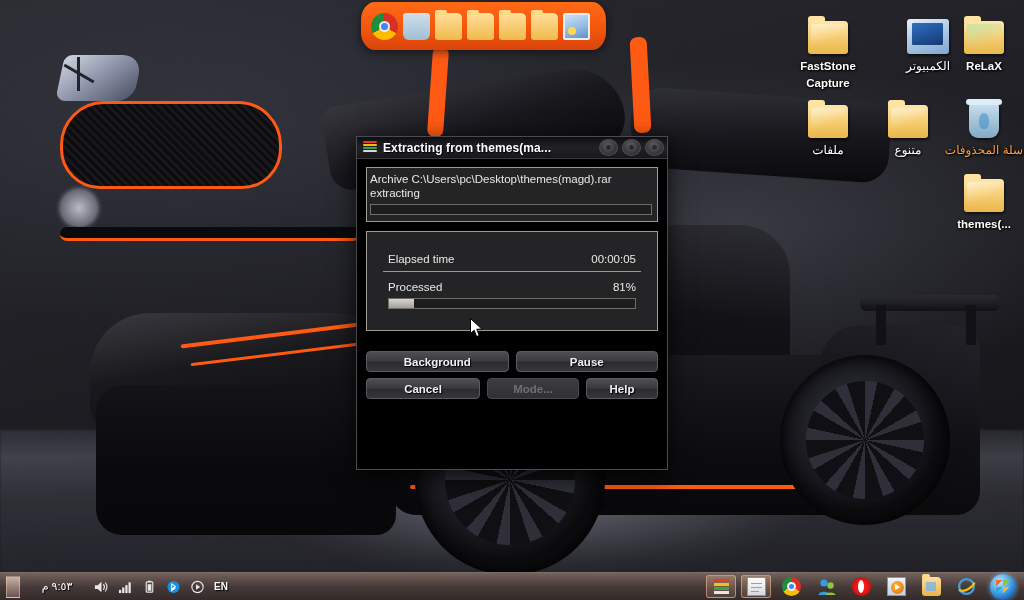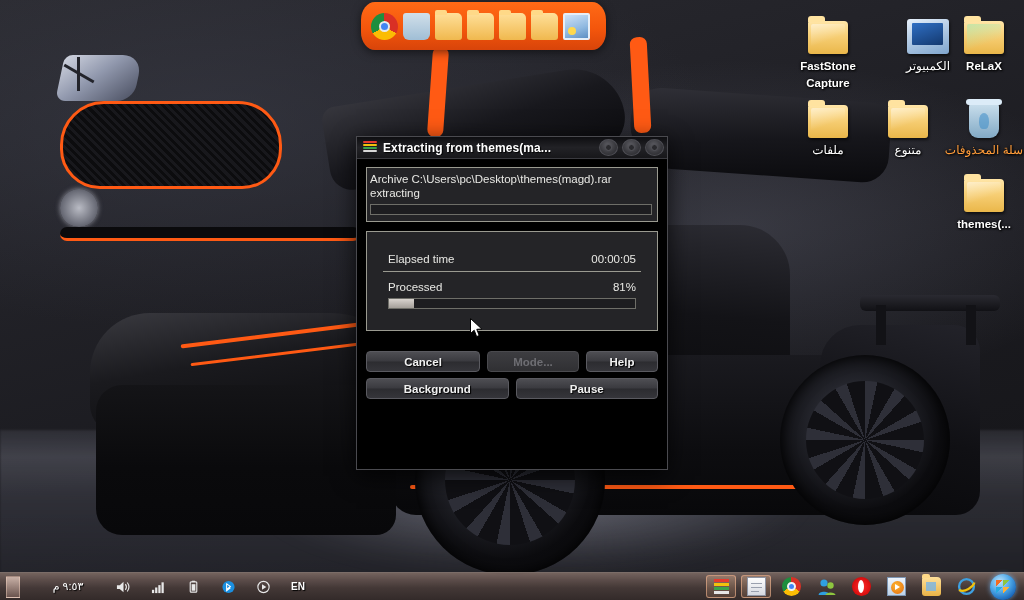--- a/index.html
+++ b/index.html
@@ -191,21 +191,21 @@
   .btn.xs { flex:0 0 72px; }
 
   
   #cursor { position:absolute; left:470px; top:318px; width:14px; height:20px; }
 
   
   #taskbar { position:absolute; left:0; bottom:0; width:1024px; height:28px;
     background:linear-gradient(180deg,rgba(122,104,98,.92) 0%,rgba(96,80,76,.94) 26%,
       rgba(70,58,56,.95) 55%,rgba(52,43,42,.96) 100%);
     border-top:1px solid rgba(210,190,180,.45); display:flex; align-items:center; }
-  #tray { display:flex; align-items:center; gap:20px; padding-left:6px; }
+  #tray { display:flex; align-items:center; gap:9px; padding-left:6px; }
   #clock { color:#fff; font-size:11px; text-shadow:1px 1px 1px #000; white-space:nowrap;
     direction:rtl; min-width:56px; text-align:center; }
   .tray-ico { width:15px; height:14px; position:relative; }
   #tbtasks { margin-left:auto; display:flex; align-items:center; gap:5px; padding-right:4px; }
   .tb-item { width:30px; height:23px; display:flex; align-items:center; justify-content:center;
     border-radius:3px; position:relative; }
   .tb-item.active { background:linear-gradient(180deg,rgba(255,200,160,.30),rgba(200,140,100,.20));
     border:1px solid rgba(255,190,150,.55); }
   .tb-glyph { width:19px; height:19px; position:relative; }
   #startorb { width:34px; height:28px; display:flex; align-items:center; justify-content:center; }
@@ -361,27 +361,27 @@
         <span>81%</span>
       </div>
       <div class="pbar">
         <div class="fill" id="procFill" style="width: 10%;"></div>
       </div>
     </div>
   </div>
 
   <div id="buttons">
     <div class="brow">
+      <div class="btn">Background</div>
+      <div class="btn">Pause</div>
+    </div>
+    <div class="brow">
       <div class="btn">Cancel</div>
       <div class="btn sm disabled">Mode...</div>
       <div class="btn xs">Help</div>
-    </div>
-    <div class="brow">
-      <div class="btn">Background</div>
-      <div class="btn">Pause</div>
     </div>
   </div>
 </div>
 
 <svg id="cursor" viewBox="0 0 14 20">
   <path d="M0.5,0.5 L0.5,15.5 L4.2,12.2 L6.6,18.6 L9.2,17.5 L6.8,11.3 L11.8,11.0 Z" fill="#ffffff" stroke="#000000" stroke-width="1"></path>
 </svg>
 
 <div id="taskbar">
 

